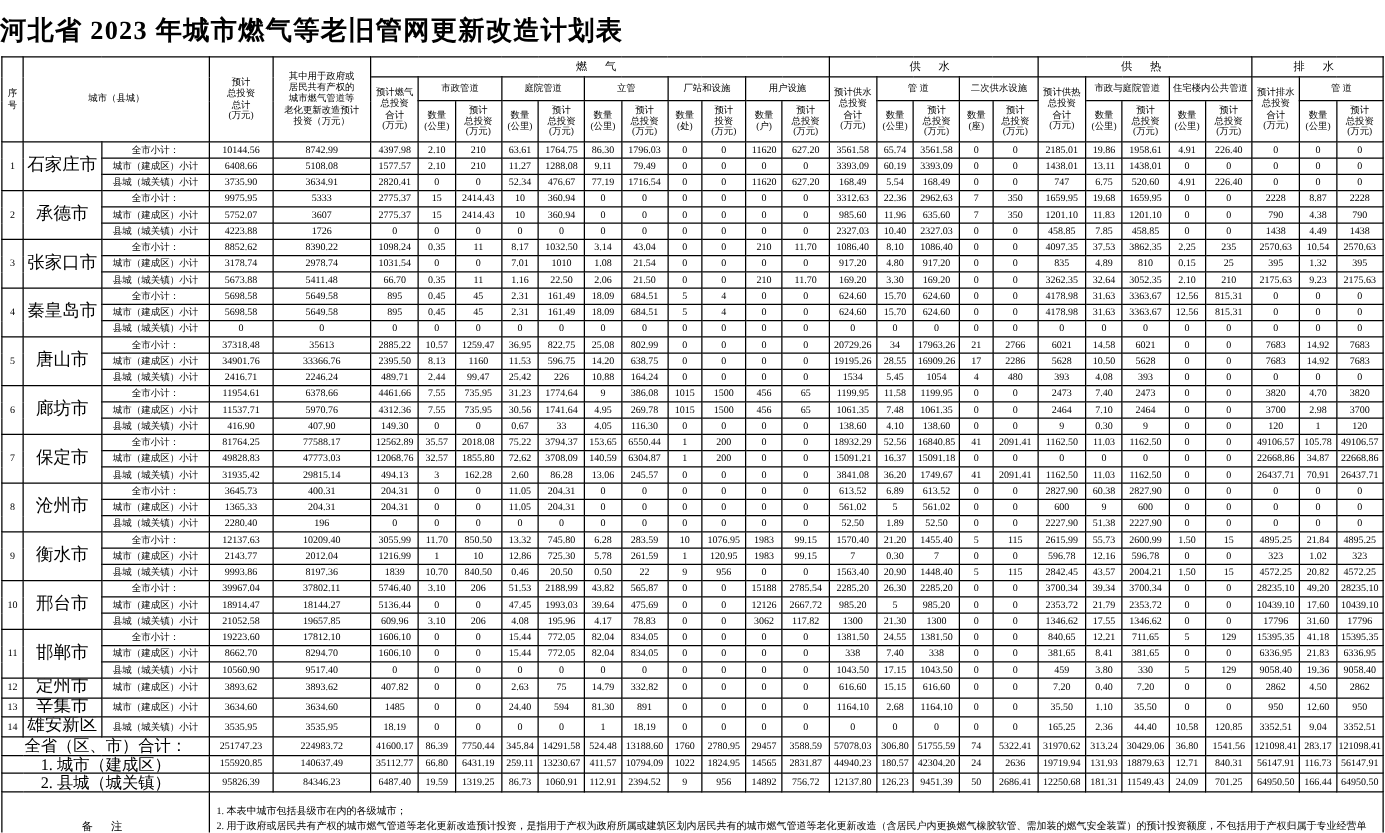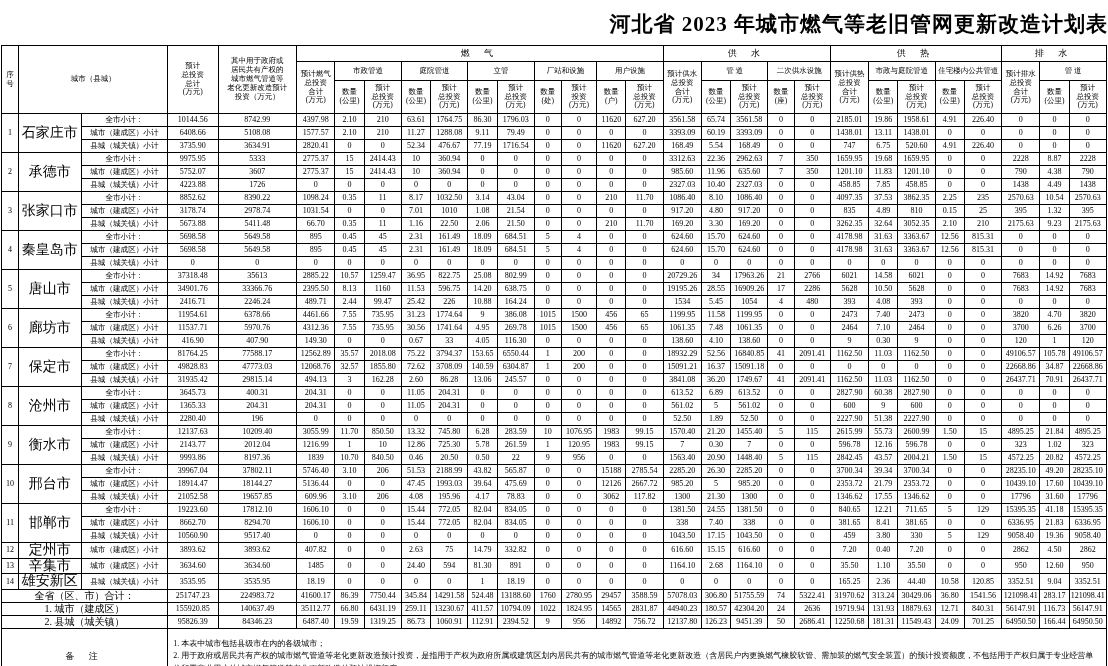--- a/index.html
+++ b/index.html
@@ -1,28 +1,28 @@
 <!DOCTYPE html>
 <html><head>
 <meta charset="utf-8">
 <style>
   html,body{margin:0;padding:0;background:#fff;color:#000;}
   body{width:1108px;height:666px;overflow:hidden;font-family:"Liberation Serif","DejaVu Serif",serif;}
-  .title{text-align:right;font-weight:bold;font-size:21px;padding:10px 0 7px 0;letter-spacing:1px;}
+  .title{text-align:left;font-weight:bold;font-size:21px;padding:10px 0 7px 0;letter-spacing:1px;}
   table{border-collapse:collapse;table-layout:fixed;width:1106px;margin:0 auto;border:1.5px solid #000;}
   th,td{border:1px solid #000;padding:0;text-align:center;vertical-align:middle;overflow:hidden;}
   thead th{font-size:7.5px;font-weight:normal;line-height:1.18;white-space:pre-line;word-break:break-all;padding:0 1px;}
   thead tr.h1{height:16px;}
   thead tr.h2{height:19px;}
   thead tr.h3{height:33px;}
   thead th.grp{font-size:9px;letter-spacing:6px;}
   tbody td{font-size:8px;height:12px;line-height:1.05;white-space:nowrap;}
   tbody td.rlabel{font-size:7.6px;margin-top:40px;}
   tbody td.city{font-size:14px;}
-  tbody td.tlabel{font-size:10px;}
+  tbody td.tlabel{font-size:13px;}
   tr.gfirst td{border-top:1.8px solid #000;}
   tfoot td{font-size:8px;}
   tfoot tr{height:56px;}
   .notes-label{font-size:9px;letter-spacing:6px;}
   .notes-text{text-align:left;padding:2px 5px;line-height:1.55;white-space:normal;word-break:break-all;}
 </style>
 </head>
 <body>
 
 <div class="title">河北省 2023 年城市燃气等老旧管网更新改造计划表</div>
@@ -655,21 +655,21 @@
         <td>7.48</td>
         <td>1061.35</td>
         <td>0</td>
         <td>0</td>
         <td>2464</td>
         <td>7.10</td>
         <td>2464</td>
         <td>0</td>
         <td>0</td>
         <td>3700</td>
-        <td>6.26</td>
+        <td>2.98</td>
         <td>3700</td>
       </tr>
       <tr>
         <td class="rlabel">县城（城关镇）小计</td>
         <td>416.90</td>
         <td>407.90</td>
         <td>149.30</td>
         <td>0</td>
         <td>0</td>
         <td>0.67</td>

